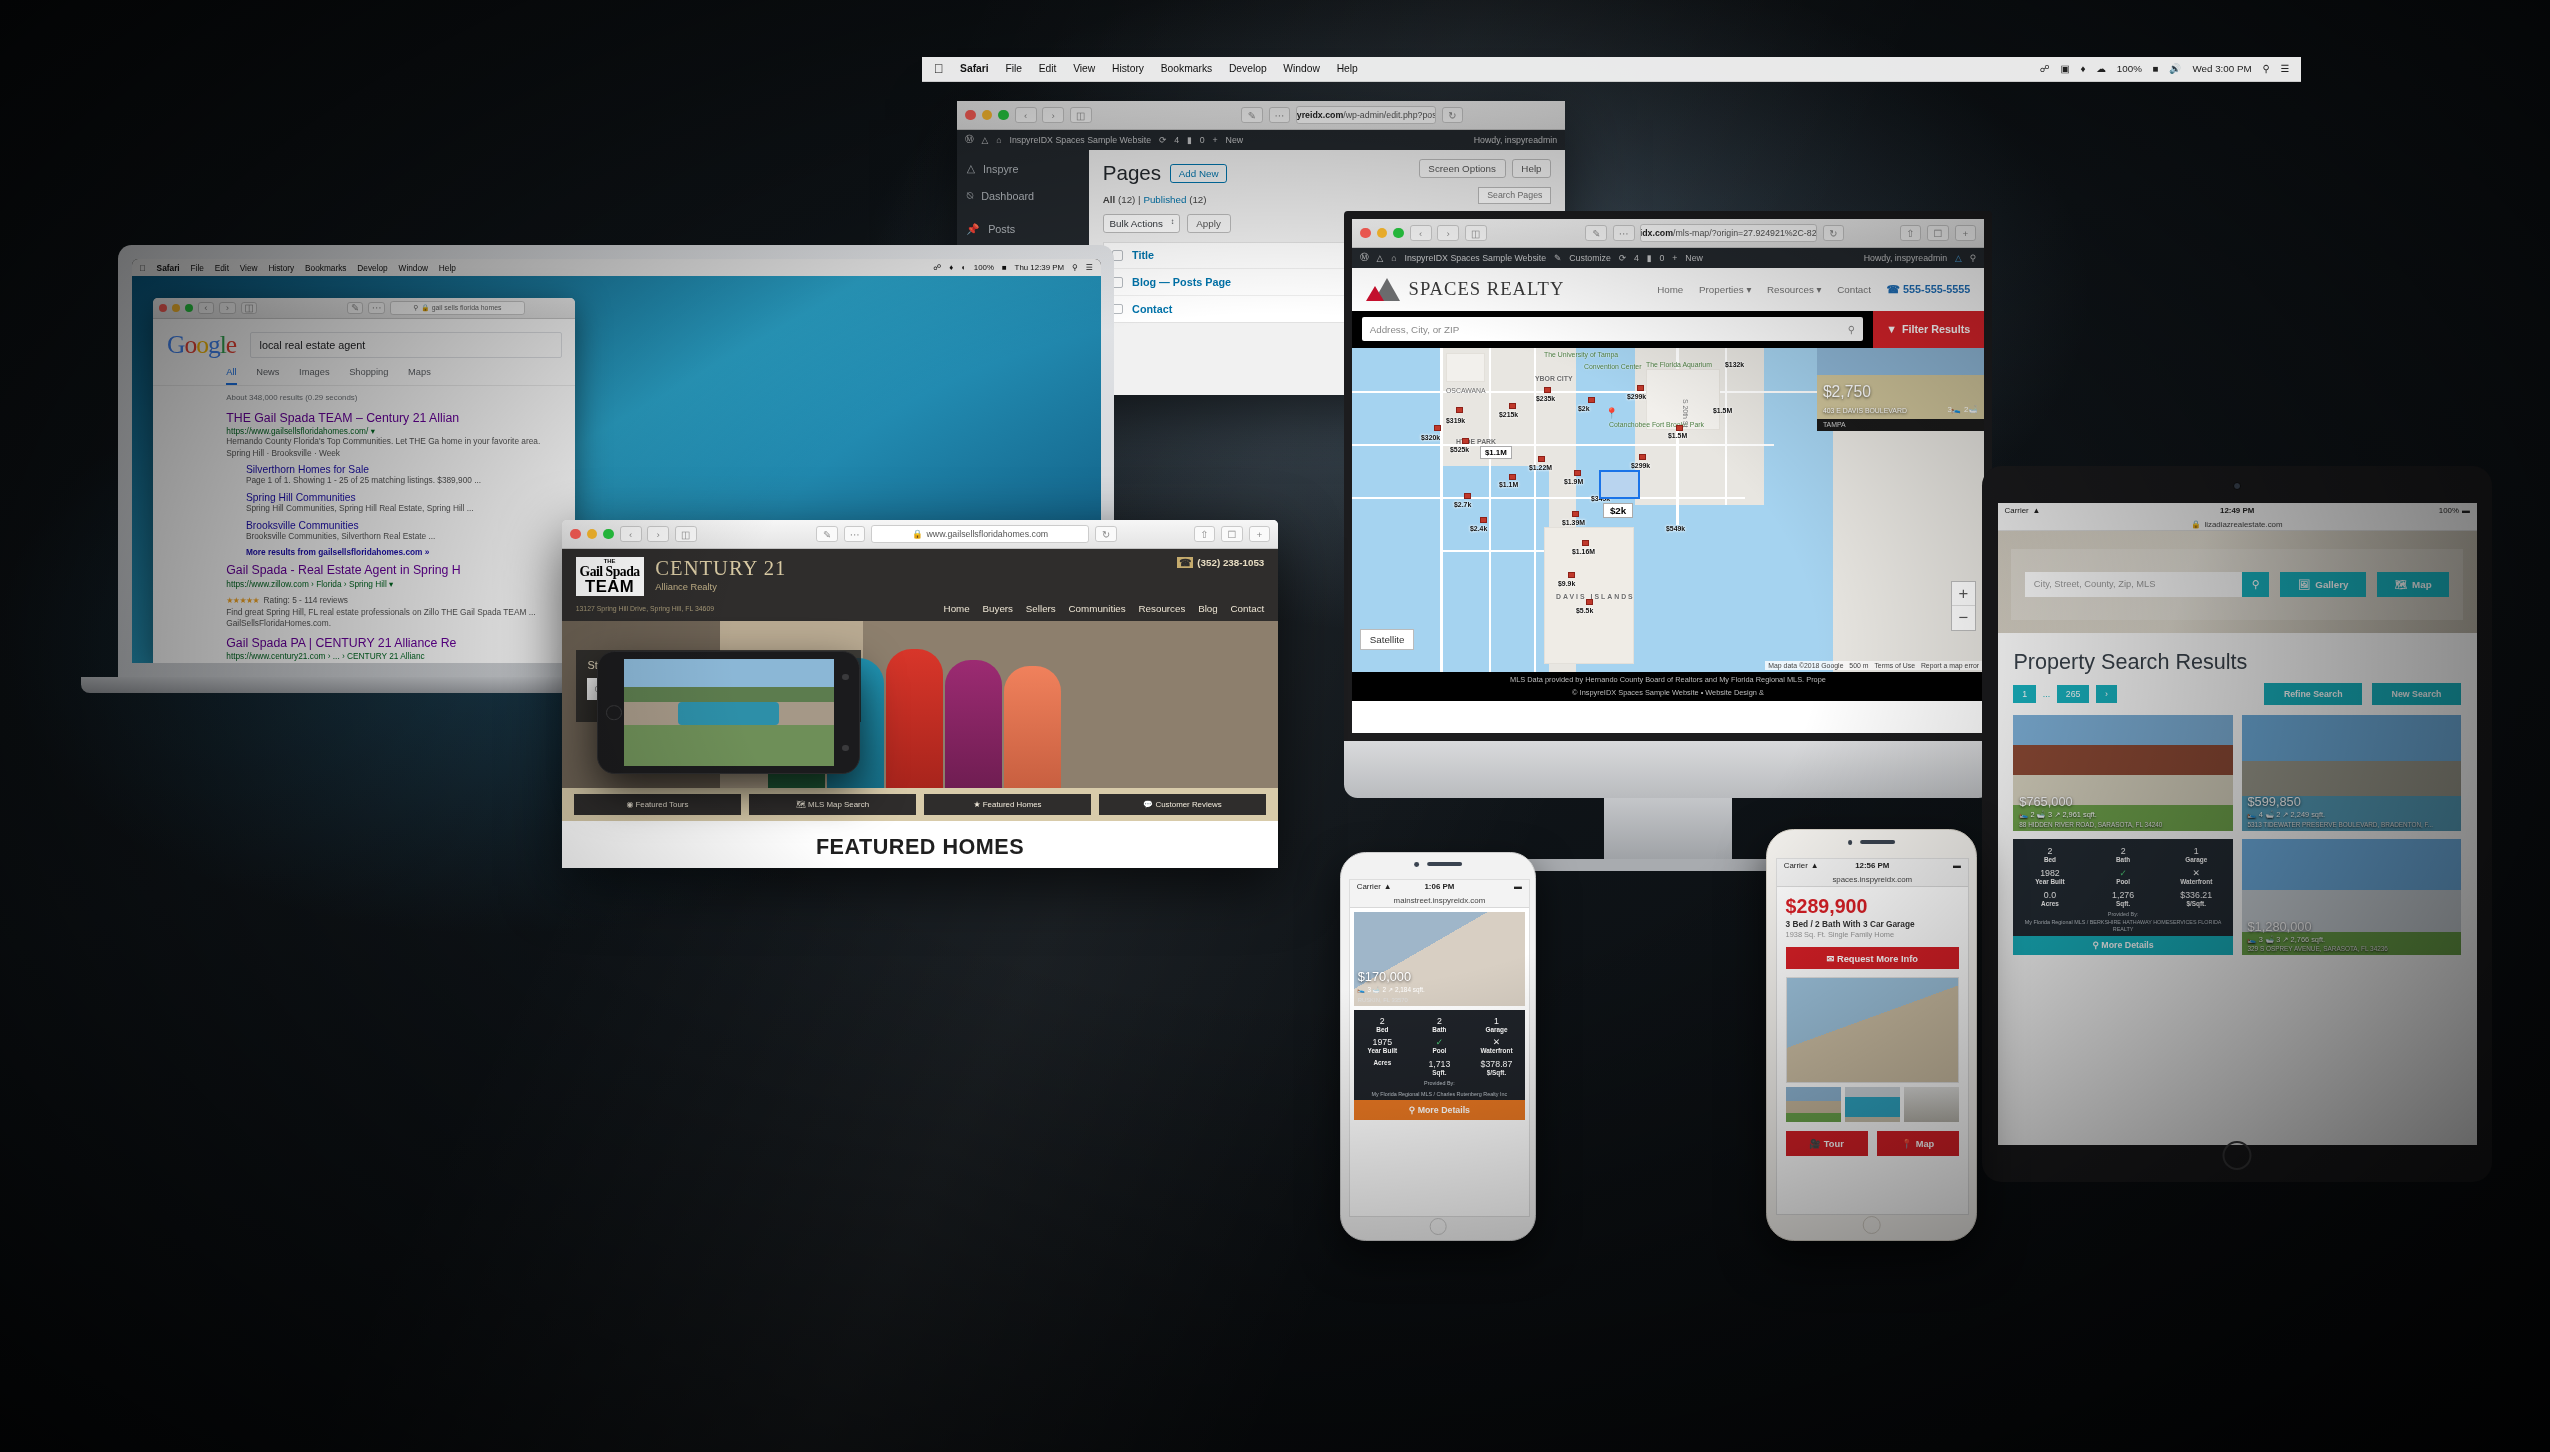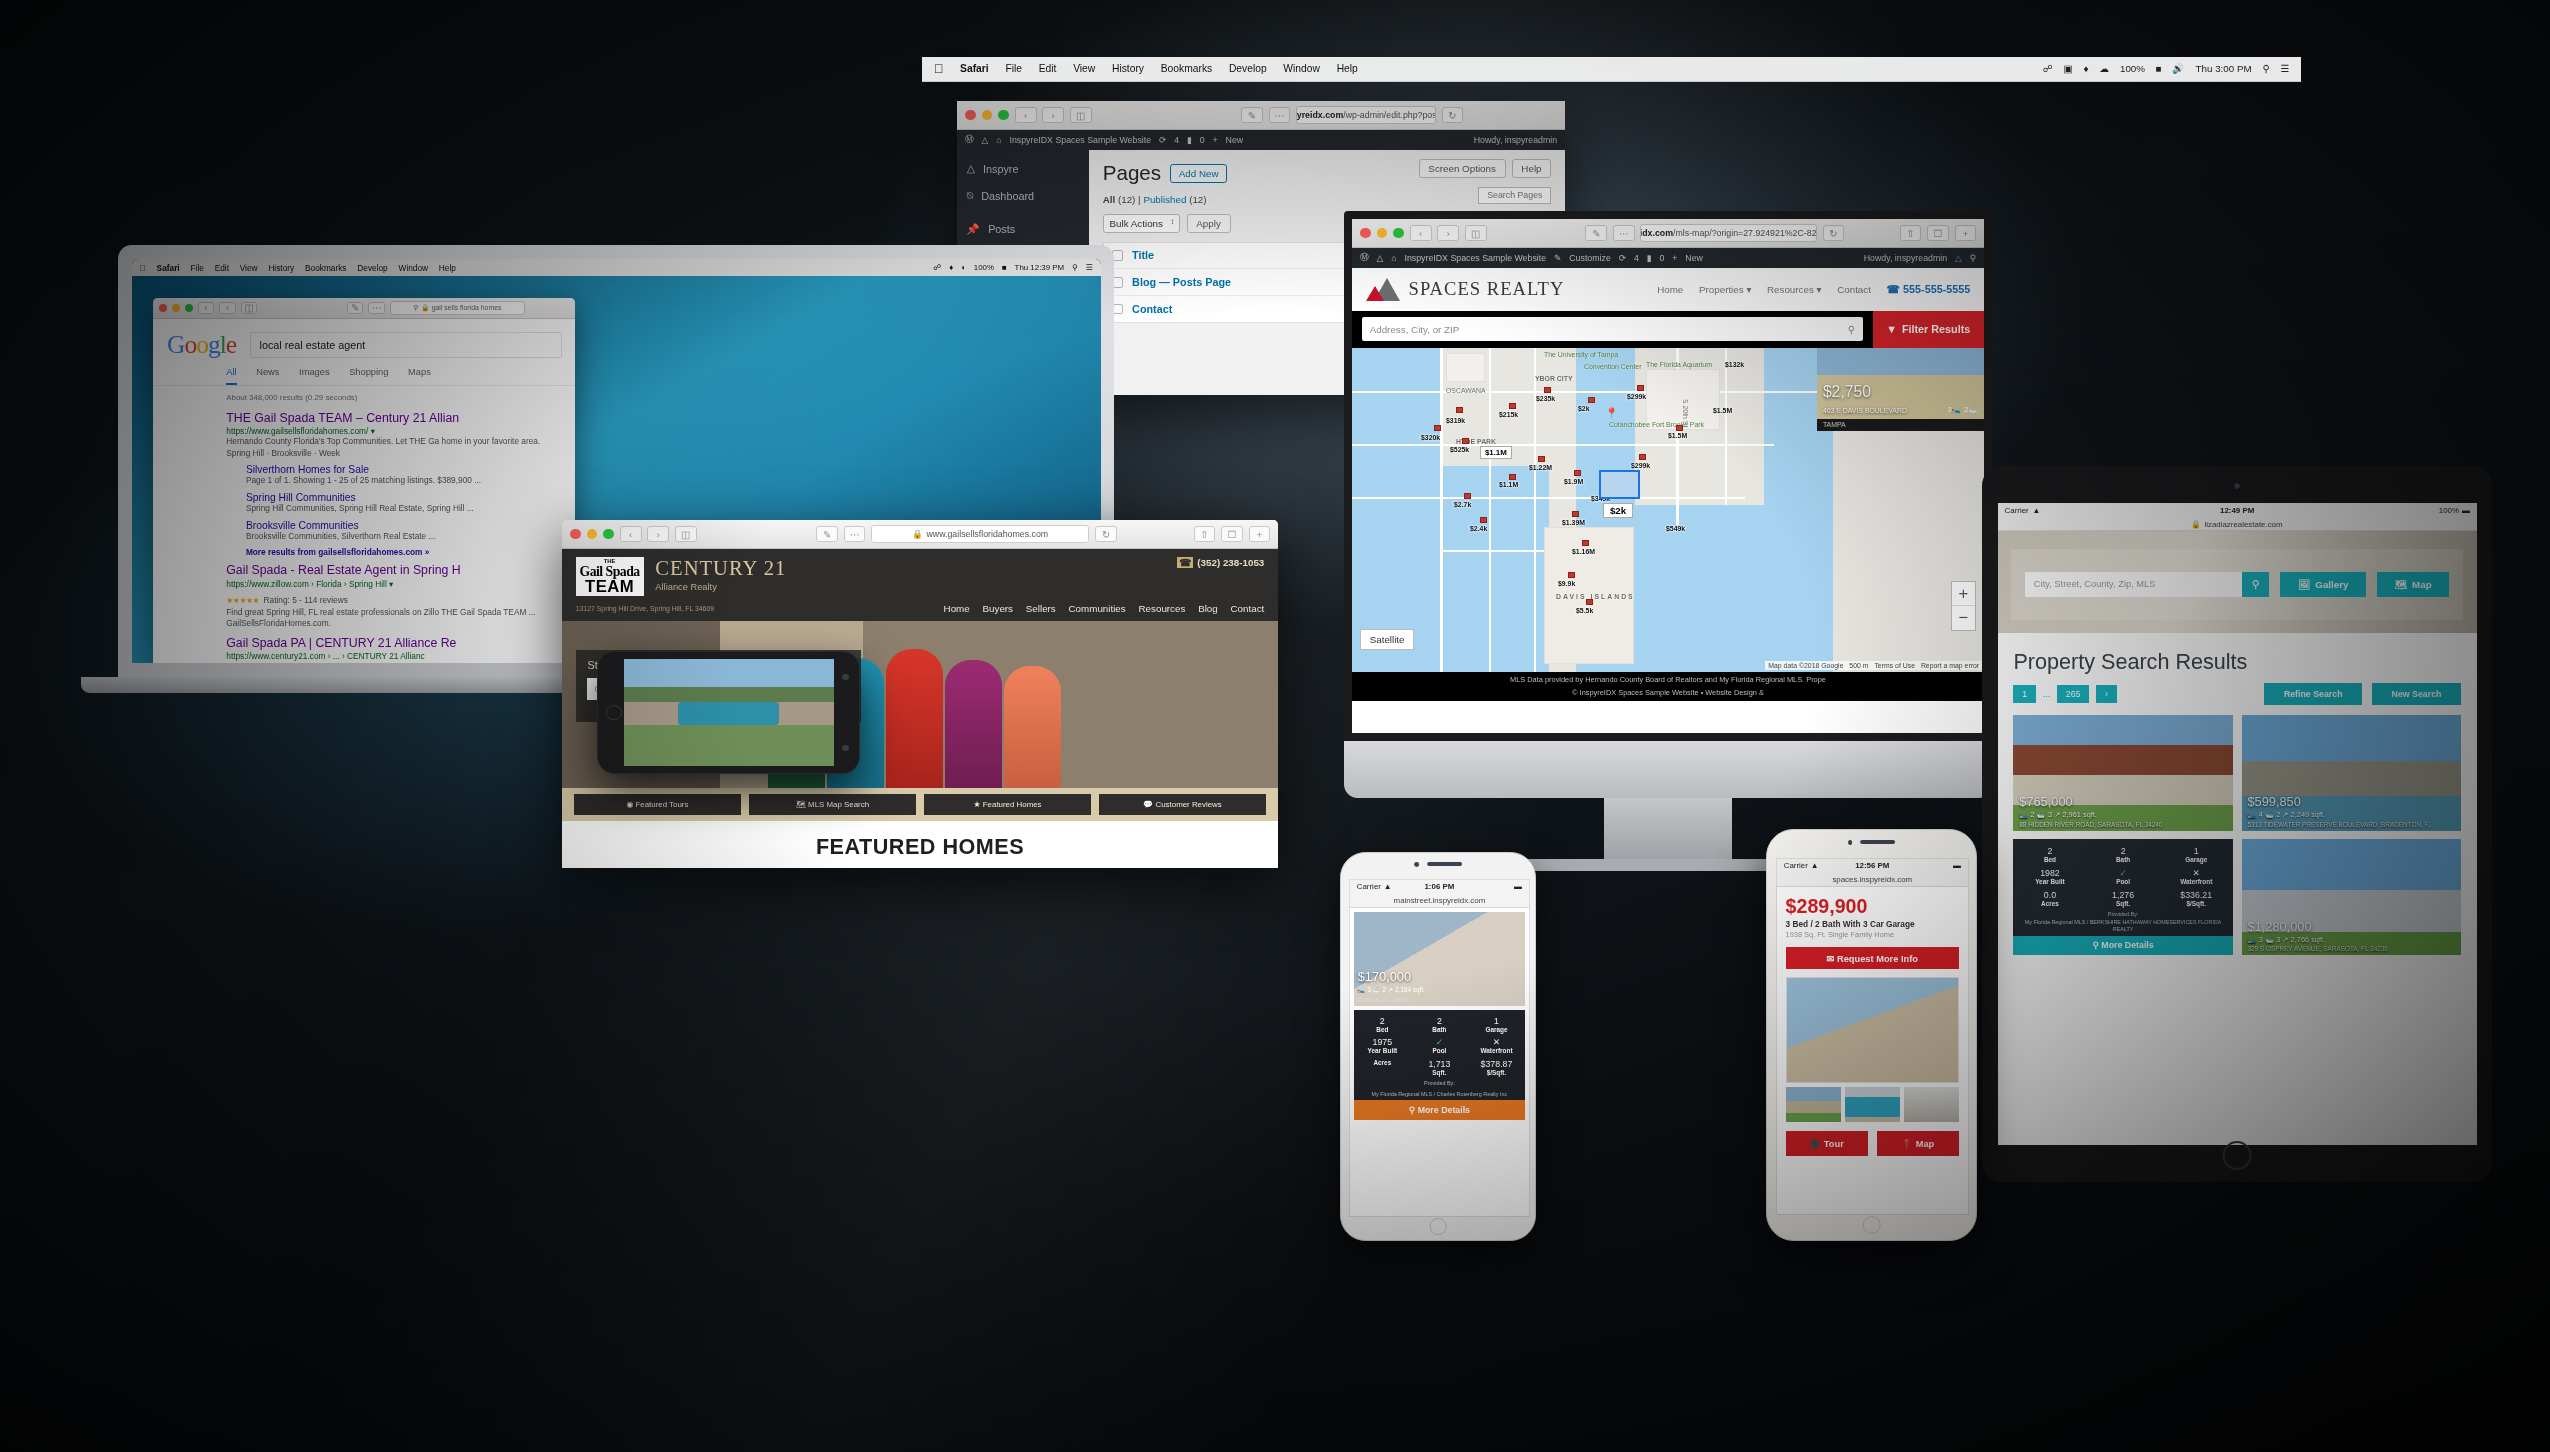--- a/index.html
+++ b/index.html
@@ -256,21 +256,21 @@
     <span>Window</span>
     <span>Help</span>
     <span class="r">
       <span>☍</span>
       <span>▣</span>
       <span>♦</span>
       <span>☁</span>
       <span>100%</span>
       <span>■</span>
       <span>🔊</span>
-      <span>Thu 3:00 PM</span>
+      <span>Wed 3:00 PM</span>
       <span>⚲</span>
       <span>☰</span>
     </span>
   </div>
 
   <div class="win" id="wpwin">
     <div class="tb">
       <span class="dot d1"></span>
       <span class="dot d2"></span>
       <span class="dot d3"></span>

